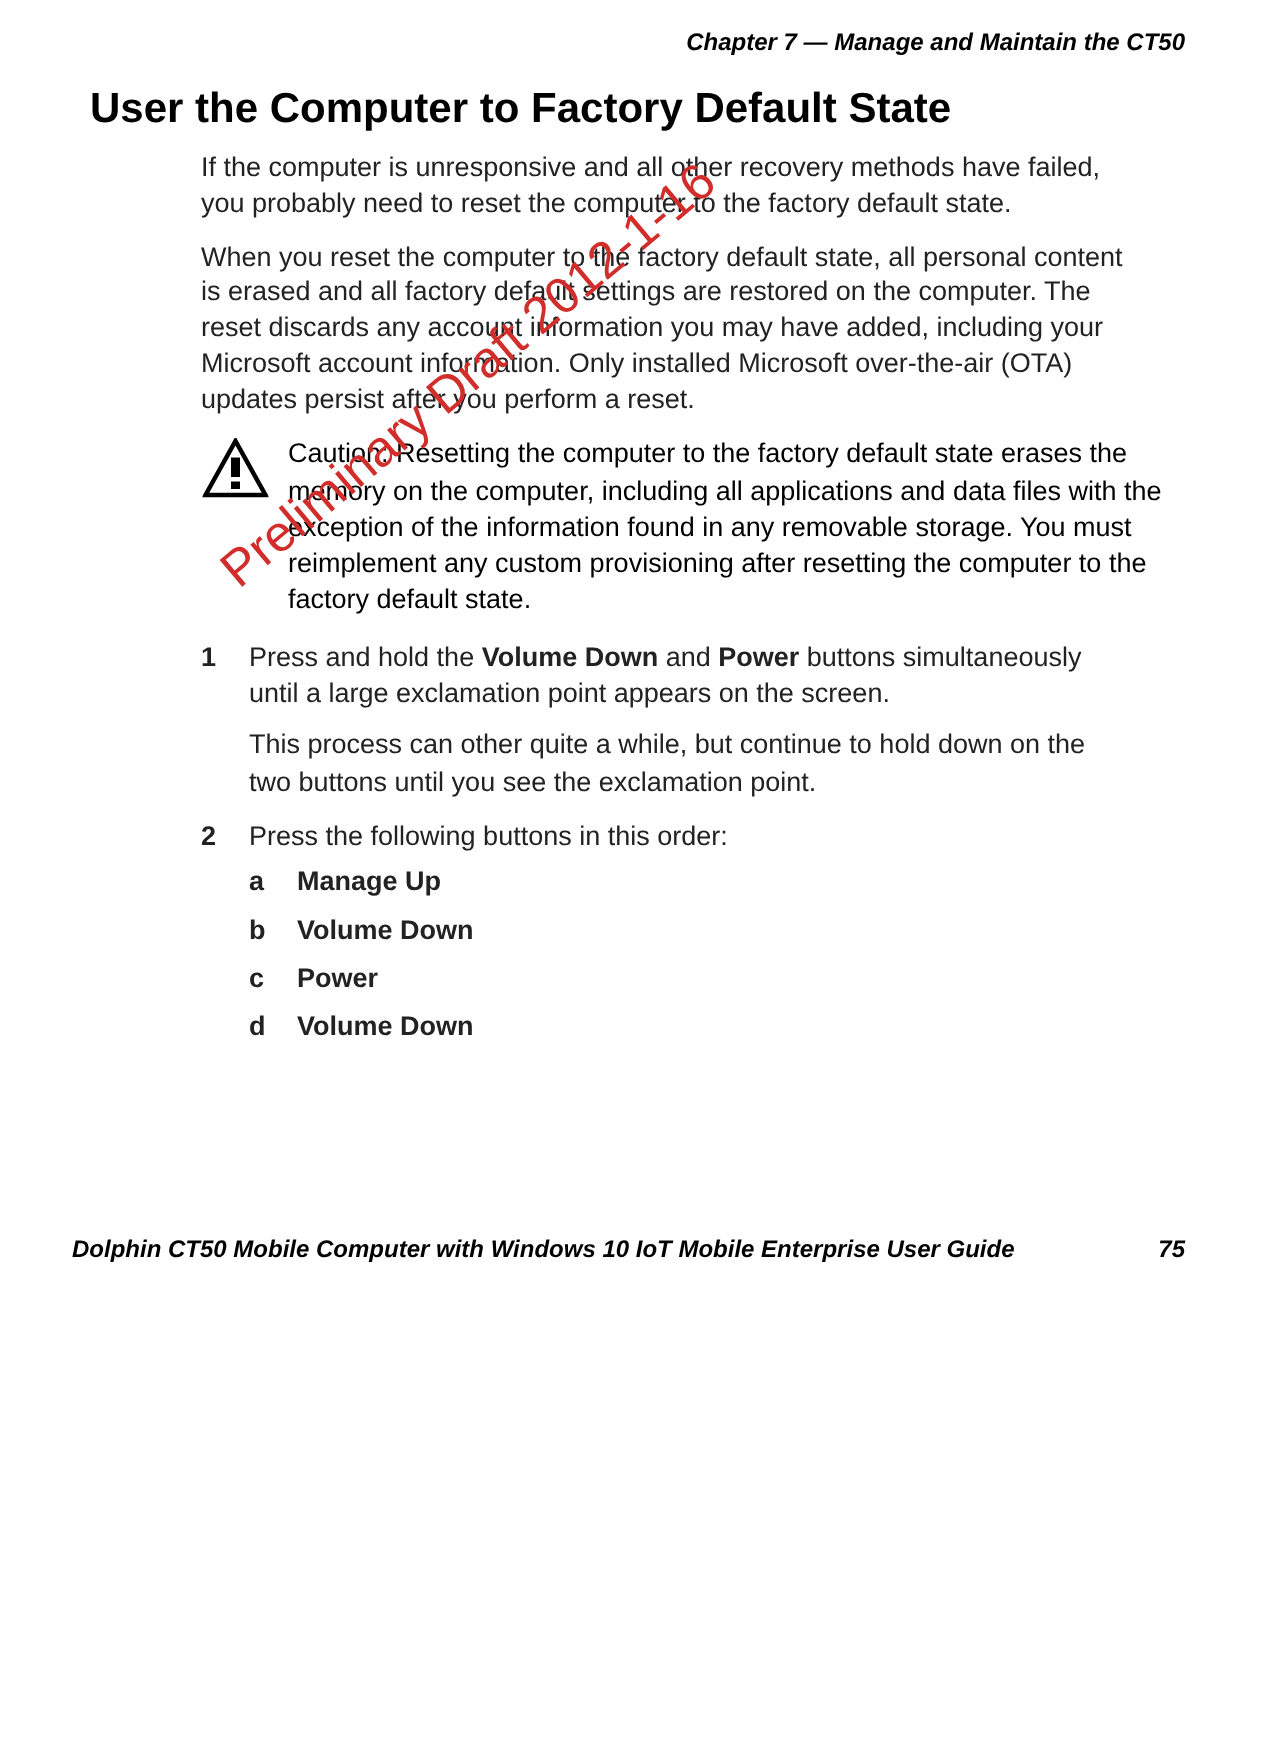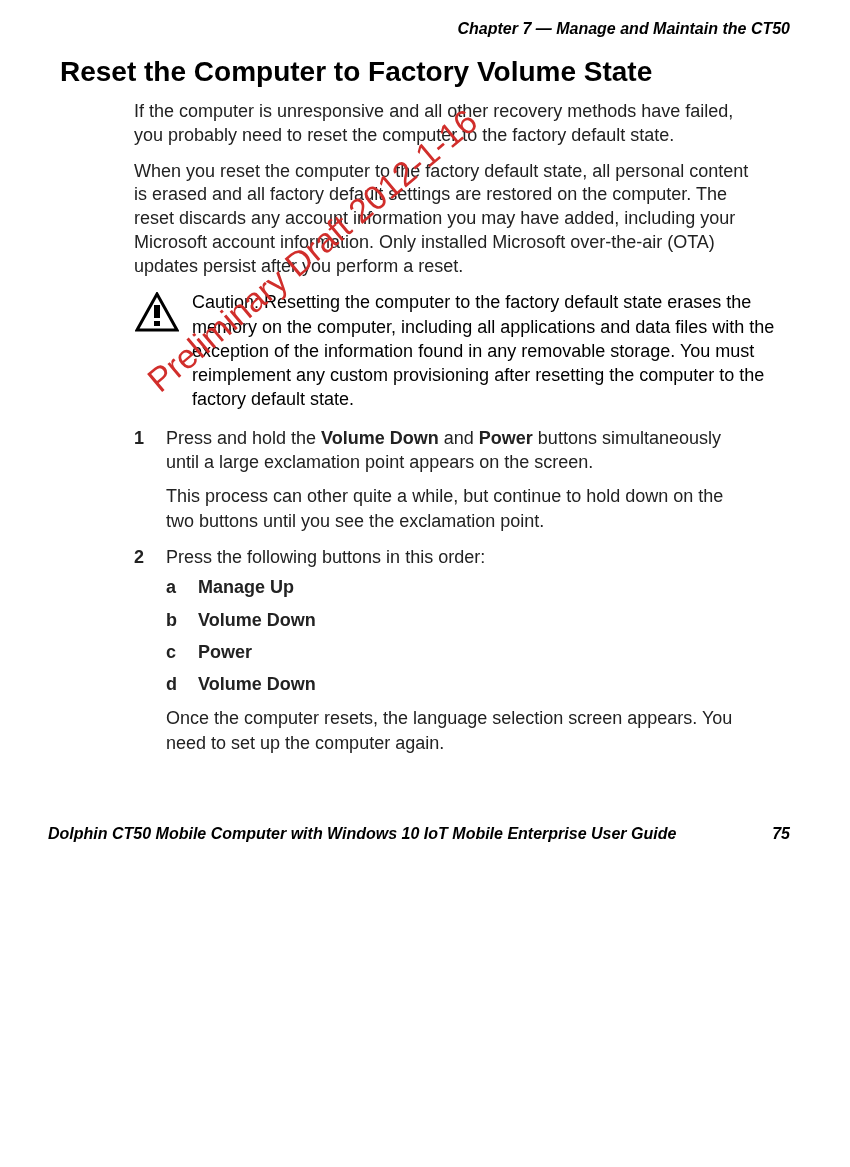--- a/index.html
+++ b/index.html
@@ -127,21 +127,21 @@
     font-family: Arial, Helvetica, sans-serif;
   }
 </style>
 </head>
 <body>
 
 <div class="page">
 
   <div class="running-header">Chapter 7 — Manage and Maintain the CT50</div>
 
-  <h1 class="title">Reset the Computer to Factory Volume State</h1>
+  <h1 class="title">User the Computer to Factory Default State</h1>
 
   <div class="body-col">
     <p class="para">If the computer is unresponsive and all other recovery methods have failed, you probably need to reset the computer to the factory default state.</p>
     <p class="para">When you reset the computer to the factory default state, all personal content is erased and all factory default settings are restored on the computer. The reset discards any account information you may have added, including your Microsoft account information. Only installed Microsoft over-the-air (OTA) updates persist after you perform a reset.</p>
   </div>
 
   <div class="caution-row">
     <span class="caution-icon">
       <svg width="44" height="40" viewBox="0 0 44 40">
         <polygon points="22,2 42,38 2,38" fill="none" stroke="#000" stroke-width="3"></polygon>
@@ -175,21 +175,20 @@
           </li>
           <li class="sub-item">
             <span class="sub-marker">c</span>
             <span>Power</span>
           </li>
           <li class="sub-item">
             <span class="sub-marker">d</span>
             <span>Volume Down</span>
           </li>
         </ol>
-        <p class="post">Once the computer resets, the language selection screen appears. You need to set up the computer again.</p>
       </li>
     </ol>
   </div>
 
   <div class="watermark">Preliminary Draft 2012-1-16</div>
 
   <div class="footer">
     <span>Dolphin CT50 Mobile Computer with Windows 10 IoT Mobile Enterprise User Guide</span>
     <span>75</span>
   </div>

